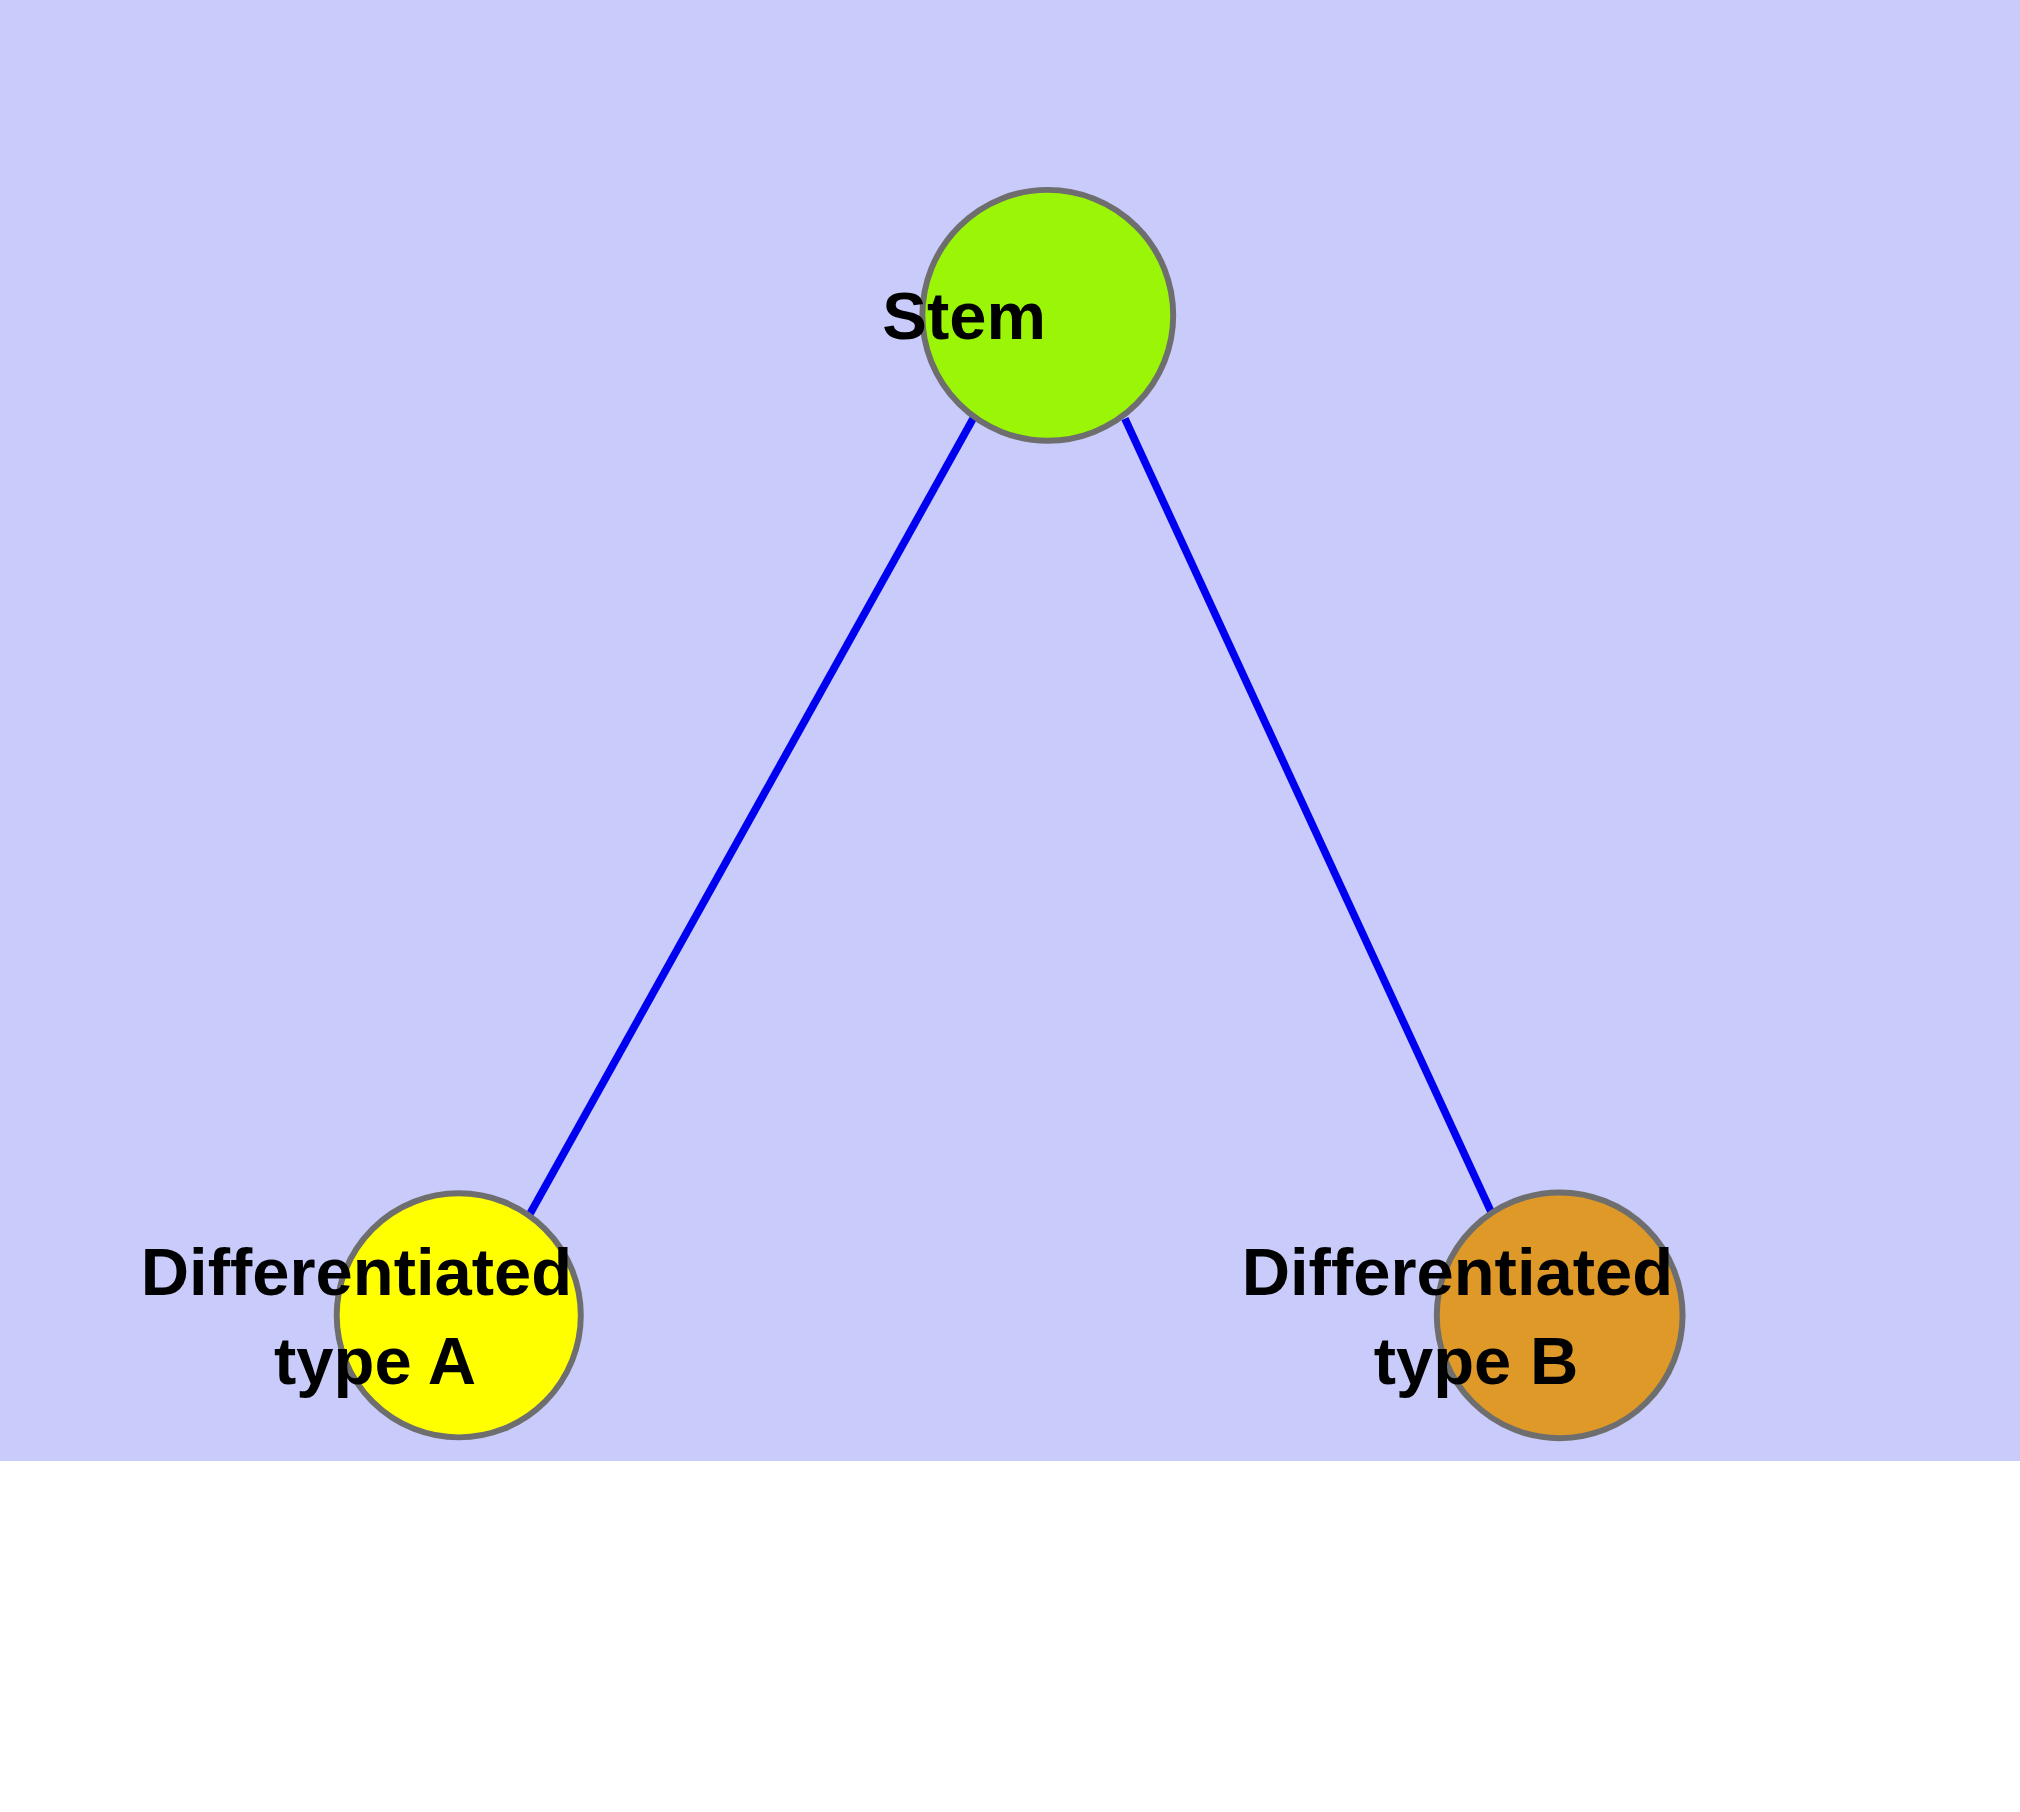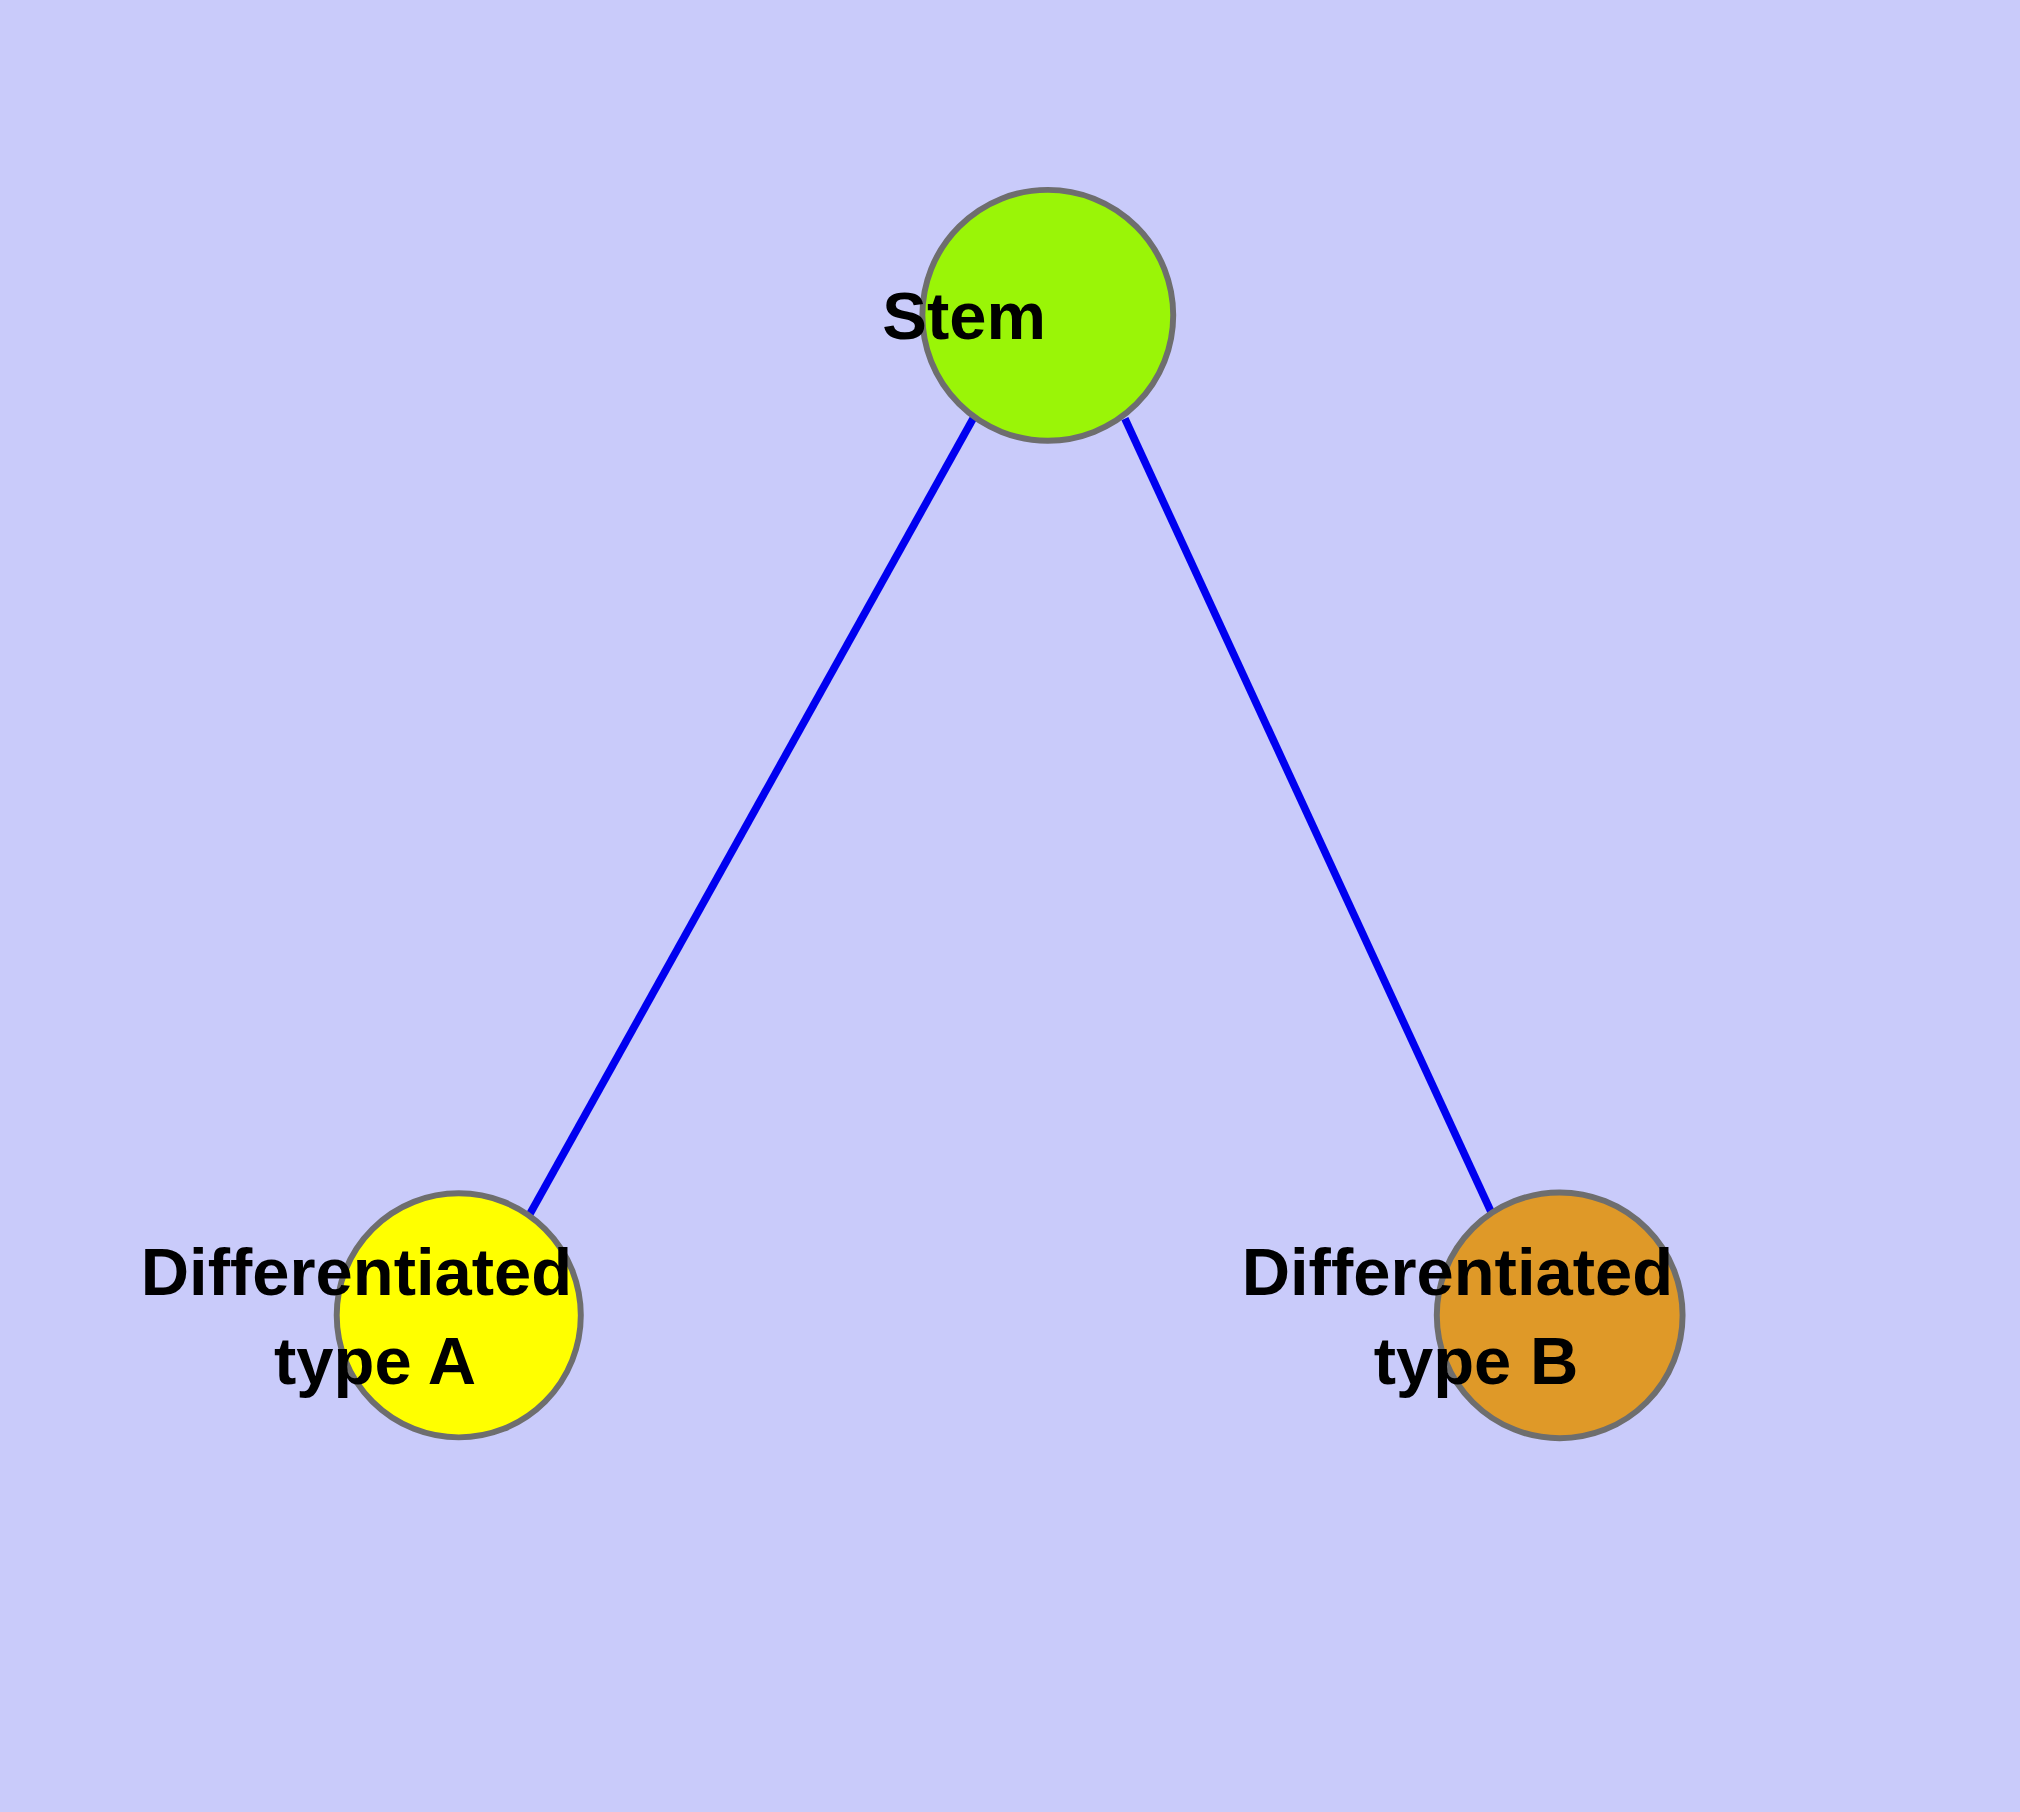--- a/index.html
+++ b/index.html
@@ -6,21 +6,21 @@
   html, body {
     margin: 0;
     padding: 0;
   }
   body {
     font-family: "Liberation Sans", sans-serif;
   }
   #canvas {
     position: relative;
     width: 2021px;
-    height: 1812px;
+    height: 1461px;
     overflow: hidden;
     background: #c9cbfa;
   }
   #graph-svg {
     position: absolute;
     left: 0;
     top: 0;
     width: 2021px;
     height: 1812px;
     display: block;

